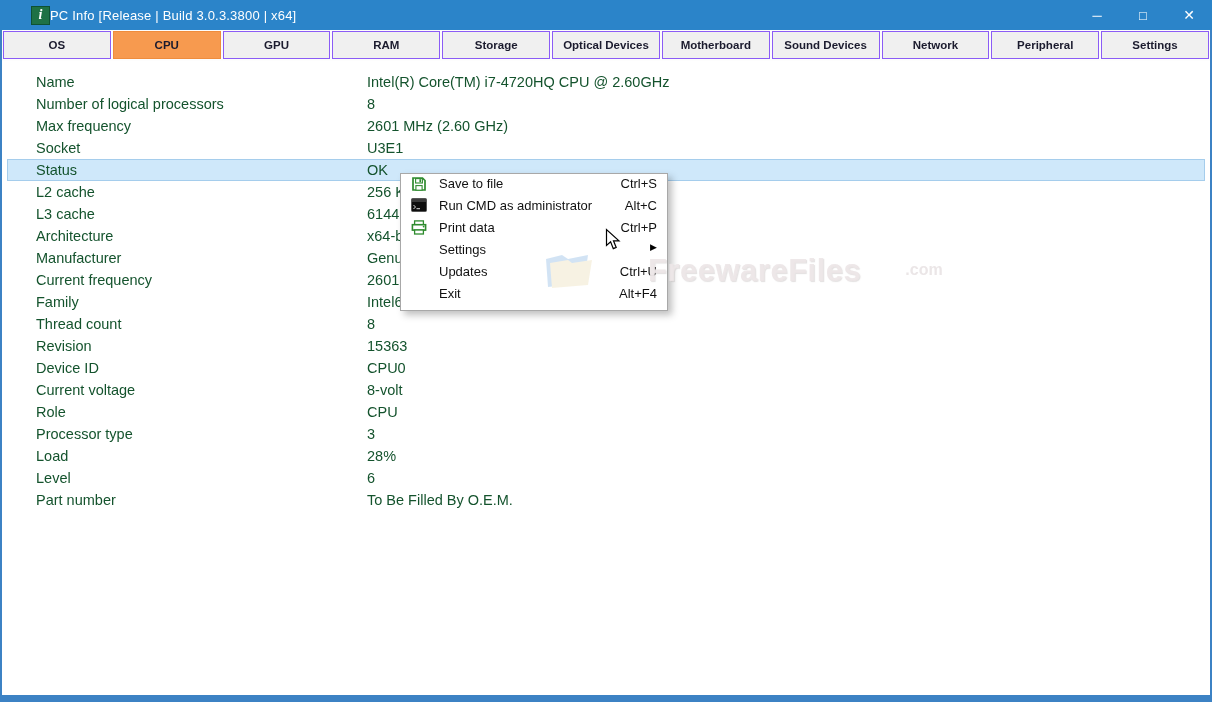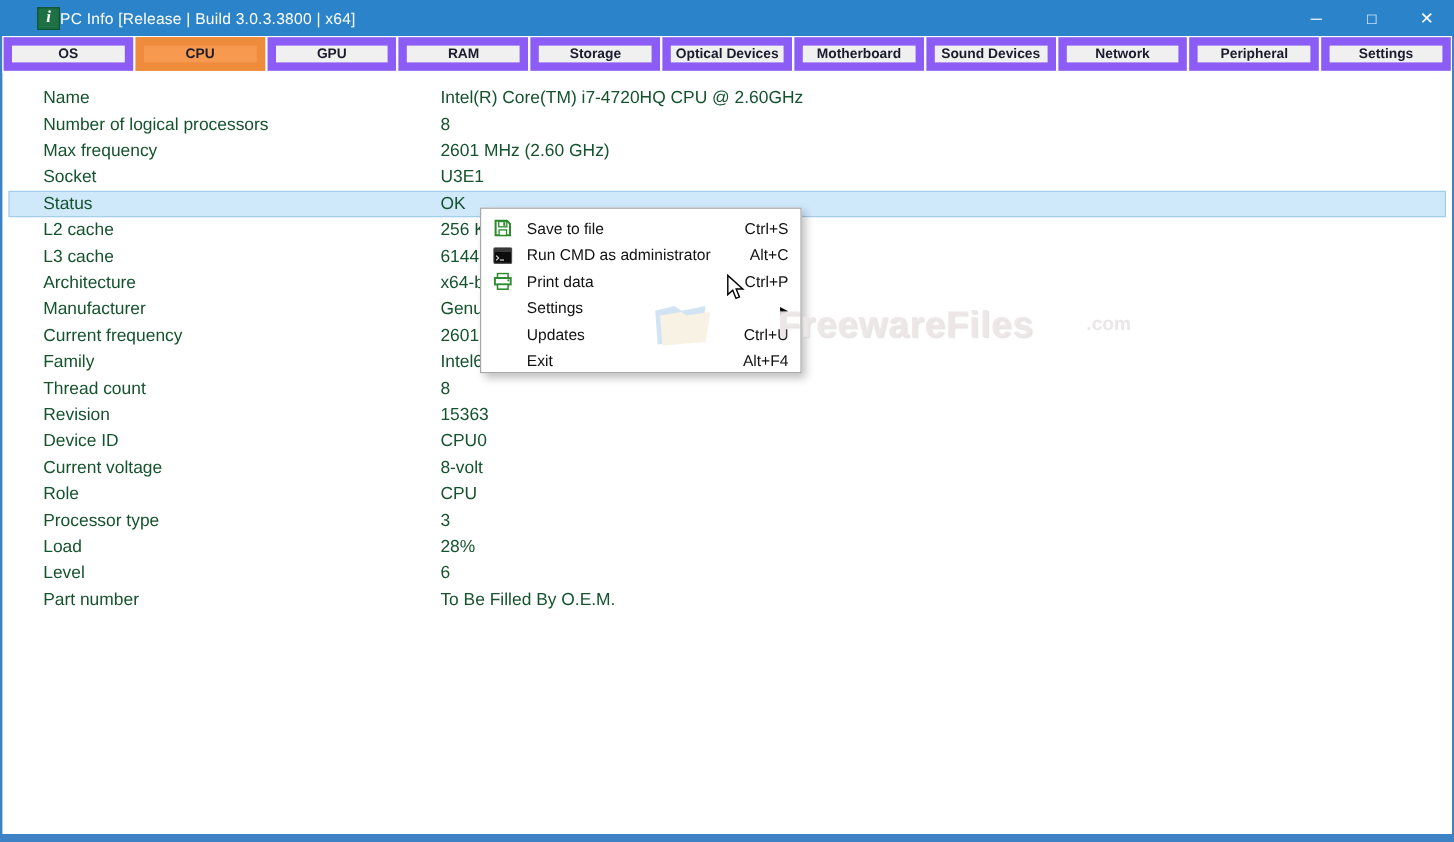--- a/index.html
+++ b/index.html
@@ -32,42 +32,42 @@
     width:46px; height:30px; display:flex; align-items:center; justify-content:center;
     color:#fff; font-size:13px; cursor:default;
   }
   .caption-btn.close { font-size:14px; }
   
   .tabstrip {
     position:absolute; top:30px; left:0; right:0; height:31px;
     background:#fdfdfd; display:flex; gap:2px; padding:1px 1px 2px 1px;
   }
   .tab {
-    flex:1 1 0; background:#f0f0f0; border:7px solid #8b5cf6;
+    flex:1 1 0; background:#f0f0f0; border:1px solid #8b5cf6;
     display:flex; align-items:center; justify-content:center;
     font-size:11.5px; font-weight:bold; color:#1b1b2e; cursor:default;
   }
   .tab.active { background:#f79a4f; border-color:#ef8c3c; }
   
   .rows { position:absolute; top:71px; left:0; right:0; }
   .row { position:relative; height:22px; font-size:14.5px; color:#14532d; }
   .row .label { position:absolute; left:34px; top:0; line-height:22px; z-index:1; white-space:nowrap; }
   .row .value { position:absolute; left:365px; top:0; line-height:22px; z-index:1; white-space:nowrap; }
   .row.selected::before {
     content:''; position:absolute; left:5px; right:5px; top:0; bottom:0;
     background:#cfe8fa; border:1px solid #a5cdec; z-index:0;
   }
   
   .menu {
     position:absolute; left:398px; top:173px; width:268px;
     background:#fff; border:1px solid #a8a8a8; padding:2px 0;
     box-shadow:4px 4px 7px rgba(0,0,0,0.25); z-index:10;
   }
   .menu-item {
-    height:22px; display:flex; align-items:flex-end; position:relative;
+    height:22px; display:flex; align-items:flex-start; position:relative;
     font-size:13px; color:#111; padding:0 10px 0 5px; cursor:default;
   }
   .menu-item.highlight { background:#a8d4f2; }
   .mi-icon { width:26px; display:flex; align-items:center; justify-content:center; flex:0 0 auto; }
   .mi-label { flex:1 1 auto; padding-left:7px; white-space:nowrap; }
   .mi-shortcut { white-space:nowrap; }
   .mi-arrow { font-size:9px; color:#000; }
   
   .watermark {
     position:absolute; left:540px; top:245px; z-index:20;

